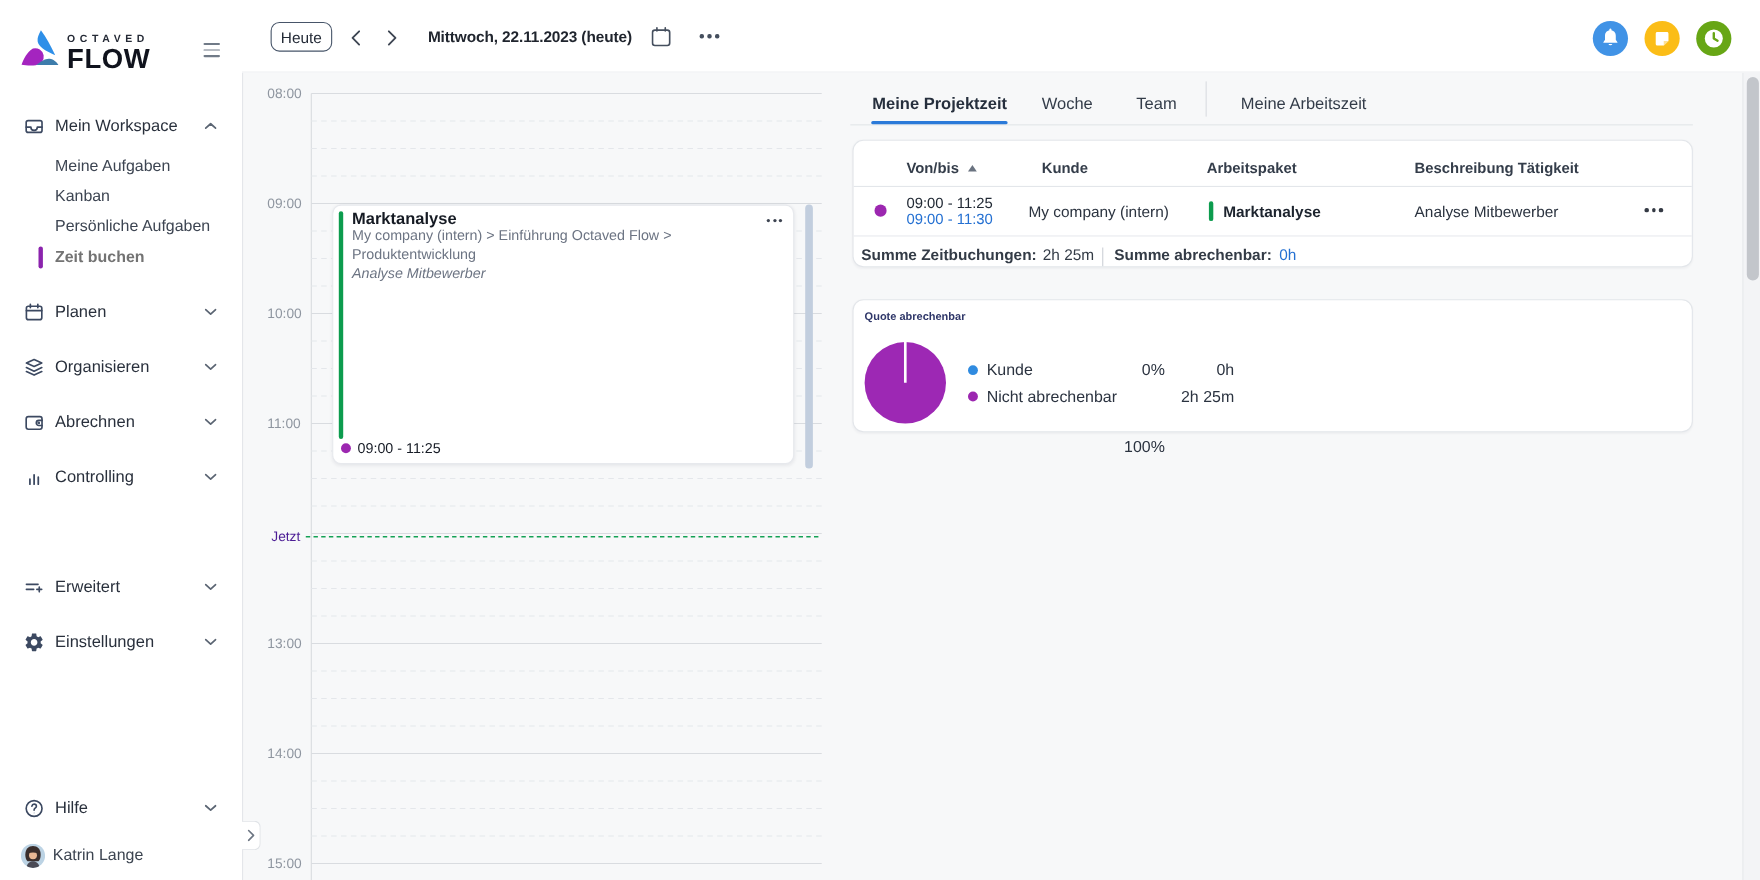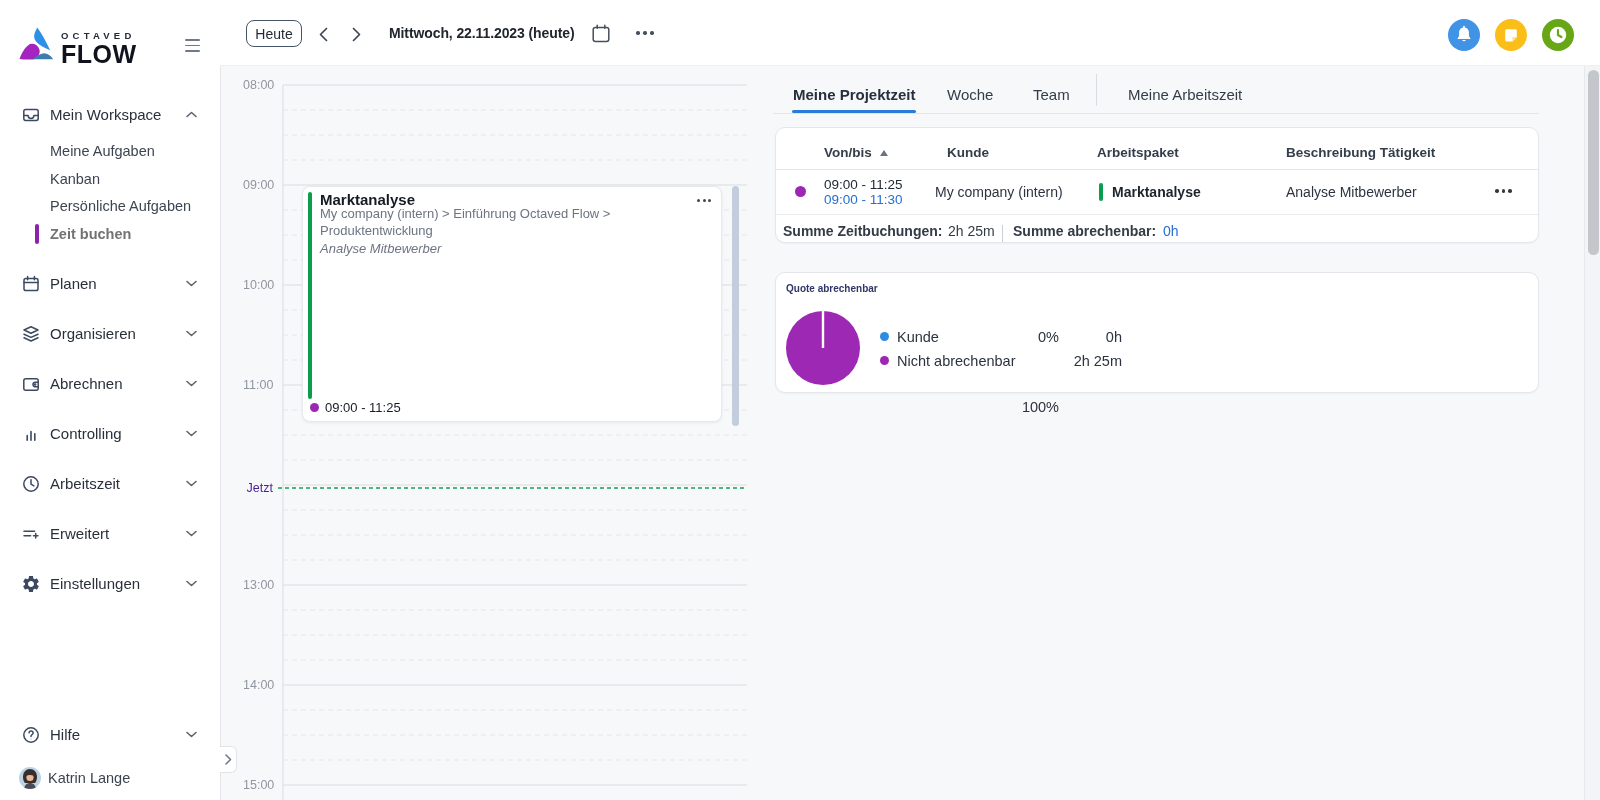--- a/index.html
+++ b/index.html
@@ -189,34 +189,20 @@
         </svg>
     </span>
   </div>
   <div class="nav-item" style="top:409px;text-align:right;">
     <span class="icon">
       <svg width="20" height="20" viewBox="0 0 20 20" fill="none" stroke="#3c4961" stroke-width="1.6" stroke-linecap="round">
         <path d="M6.2 16.2v-4.6M10 16.2V7.6M13.8 16.2v-6.4"></path>
       </svg>
     </span>
     <span class="lbl">Controlling</span>
-    <span class="chev">
-      <svg width="11" height="7" viewBox="0 0 11 7" fill="none" stroke="#5b6573" stroke-width="1.6" stroke-linecap="round" stroke-linejoin="round">
-          <path d="M1 1.5 5.5 5.5 10 1.5"></path>
-        </svg>
-    </span>
-  </div>
-  <div class="nav-item" style="top:459px;">
-    <span class="icon">
-      <svg width="20" height="20" viewBox="0 0 20 20" fill="none" stroke="#3c4961" stroke-width="1.5" stroke-linecap="round" stroke-linejoin="round">
-        <circle cx="10" cy="10" r="7.2"></circle>
-        <path d="M10 5.8v4.4l2.9 1.7"></path>
-      </svg>
-    </span>
-    <span class="lbl">Arbeitszeit</span>
     <span class="chev">
       <svg width="11" height="7" viewBox="0 0 11 7" fill="none" stroke="#5b6573" stroke-width="1.6" stroke-linecap="round" stroke-linejoin="round">
           <path d="M1 1.5 5.5 5.5 10 1.5"></path>
         </svg>
     </span>
   </div>
   <div class="nav-item" style="top:509px;">
     <span class="icon">
       <svg width="20" height="20" viewBox="0 0 20 20" fill="none" stroke="#3c4961" stroke-width="1.5" stroke-linecap="round">
         <path d="M3 7.2h10.6M3 11.8h6.6"></path>

